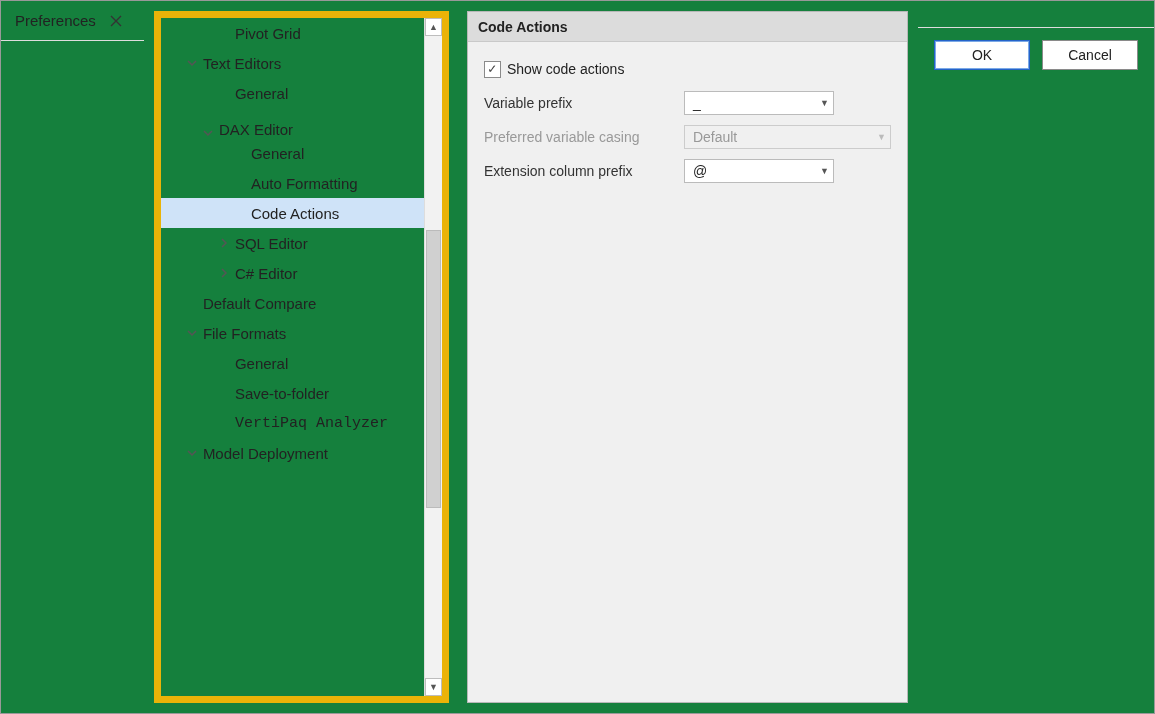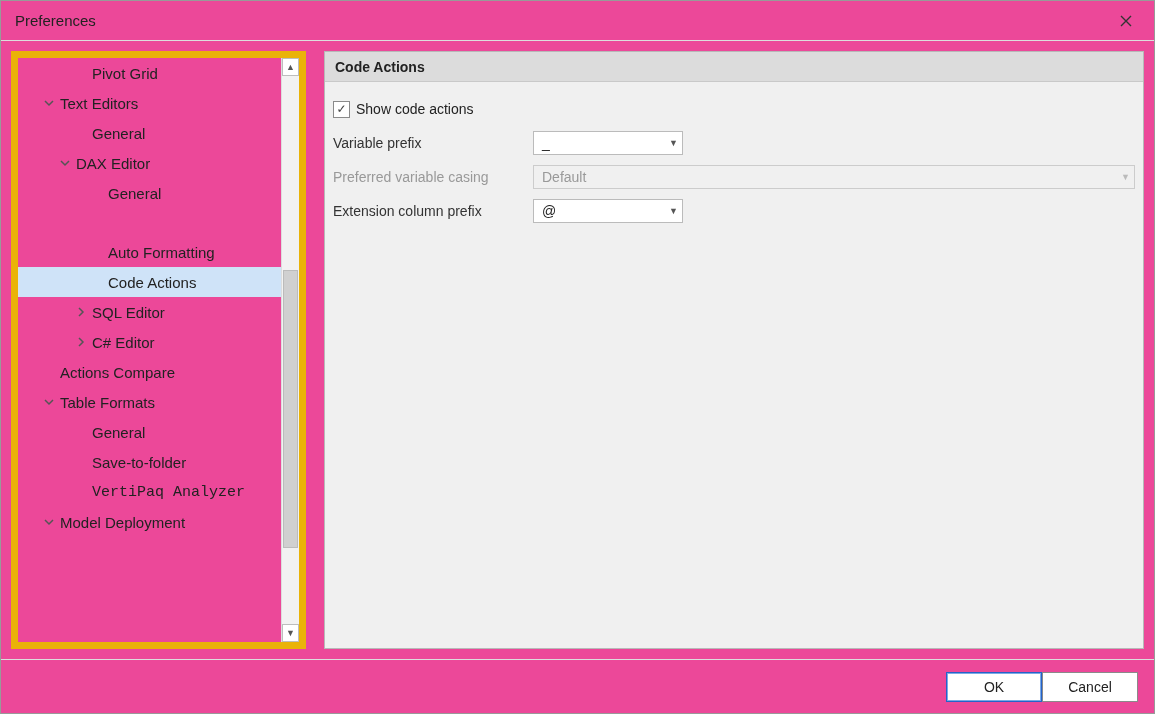--- a/index.html
+++ b/index.html
@@ -7,23 +7,23 @@
     margin: 0;
     font-family: "Segoe UI", Arial, sans-serif;
     font-size: 14px;
     background: #fff;
     color: #222;
   }
   .window {
     width: 1155px;
     height: 714px;
     border: 1px solid #999;
-    background: #ec4899;
-    display: flex;
-    flex-direction: column;
+    background: #15803d;
+    display: flex;
+    flex-direction: row;
   }
   .titlebar {
     height: 40px;
     display: flex;
     align-items: center;
     padding: 0 8px 0 14px;
     font-size: 15px;
     border-bottom: 1px solid #ddd;
   }
   .titlebar .title { flex: 1; }
@@ -109,21 +109,21 @@
   .content-header {
     height: 30px;
     background: #dcdcdc;
     border-bottom: 1px solid #c9c9c9;
     display:flex;
     align-items:center;
     padding-left: 10px;
     font-weight: 600;
   }
   .content-body {
-    padding: 10px 8px;
+    padding: 10px 16px;
   }
   .form-row {
     display:flex;
     align-items:center;
     height: 34px;
   }
   .chk {
     display:flex;
     align-items:center;
     gap: 6px;
@@ -165,20 +165,22 @@
   .combo.w150 { width: 150px; }
   .combo.disabled .caret { color:#bbb; }
   .combo-wide { flex:1; }
   .footer {
     height: 54px;
     border-top: 1px solid #ddd;
     display:flex;
     align-items:center;
     justify-content:flex-end;
     padding: 0 16px;
+    gap: 12px;
+    margin-top: 26px;
   }
   .btn {
     width: 96px;
     height: 30px;
     background:#fff;
     border:1px solid #8a8a8a;
     display:flex;
     align-items:center;
     justify-content:center;
     cursor:pointer;
@@ -215,33 +217,33 @@
               <svg width="10" height="10" viewBox="0 0 10 10">
                 <path d="M1 3 L5 7 L9 3" fill="none" stroke="#555" stroke-width="1.5"></path>
               </svg>
             </span>
             <span>Text Editors</span>
           </div>
           <div class="tree-item" style="padding-left: 56px;">
             <span class="exp"></span>
             <span>General</span>
           </div>
-          <div class="tree-item" style="padding-left: 40px;">
+          <div class="tree-item" style="padding-left: 40px; align-items: flex-end;">
             <span class="exp">
               <svg width="10" height="10" viewBox="0 0 10 10">
                 <path d="M1 3 L5 7 L9 3" fill="none" stroke="#555" stroke-width="1.5"></path>
               </svg>
             </span>
             <span>DAX Editor</span>
           </div>
           <div class="tree-item" style="padding-left: 72px;">
             <span class="exp"></span>
             <span>General</span>
           </div>
-          <div class="tree-item" style="padding-left: 72px; margin-top: 29px;">
+          <div class="tree-item" style="padding-left: 72px;">
             <span class="exp"></span>
             <span>Auto Formatting</span>
           </div>
           <div class="tree-item selected" style="padding-left: 72px;">
             <span class="exp"></span>
             <span>Code Actions</span>
           </div>
           <div class="tree-item" style="padding-left: 56px;">
             <span class="exp">
               <svg width="10" height="10" viewBox="0 0 10 10">
@@ -253,29 +255,29 @@
           <div class="tree-item" style="padding-left: 56px;">
             <span class="exp">
               <svg width="10" height="10" viewBox="0 0 10 10">
                 <path d="M3 1 L7 5 L3 9" fill="none" stroke="#555" stroke-width="1.5"></path>
               </svg>
             </span>
             <span>C# Editor</span>
           </div>
           <div class="tree-item" style="padding-left: 24px;">
             <span class="exp"></span>
-            <span>Actions Compare</span>
+            <span>Default Compare</span>
           </div>
           <div class="tree-item" style="padding-left: 24px;">
             <span class="exp">
               <svg width="10" height="10" viewBox="0 0 10 10">
                 <path d="M1 3 L5 7 L9 3" fill="none" stroke="#555" stroke-width="1.5"></path>
               </svg>
             </span>
-            <span>Table Formats</span>
+            <span>File Formats</span>
           </div>
           <div class="tree-item" style="padding-left: 56px;">
             <span class="exp"></span>
             <span>General</span>
           </div>
           <div class="tree-item" style="padding-left: 56px;">
             <span class="exp"></span>
             <span>Save-to-folder</span>
           </div>
           <div class="tree-item" style="padding-left: 56px; font-family: Liberation Mono, monospace;">

